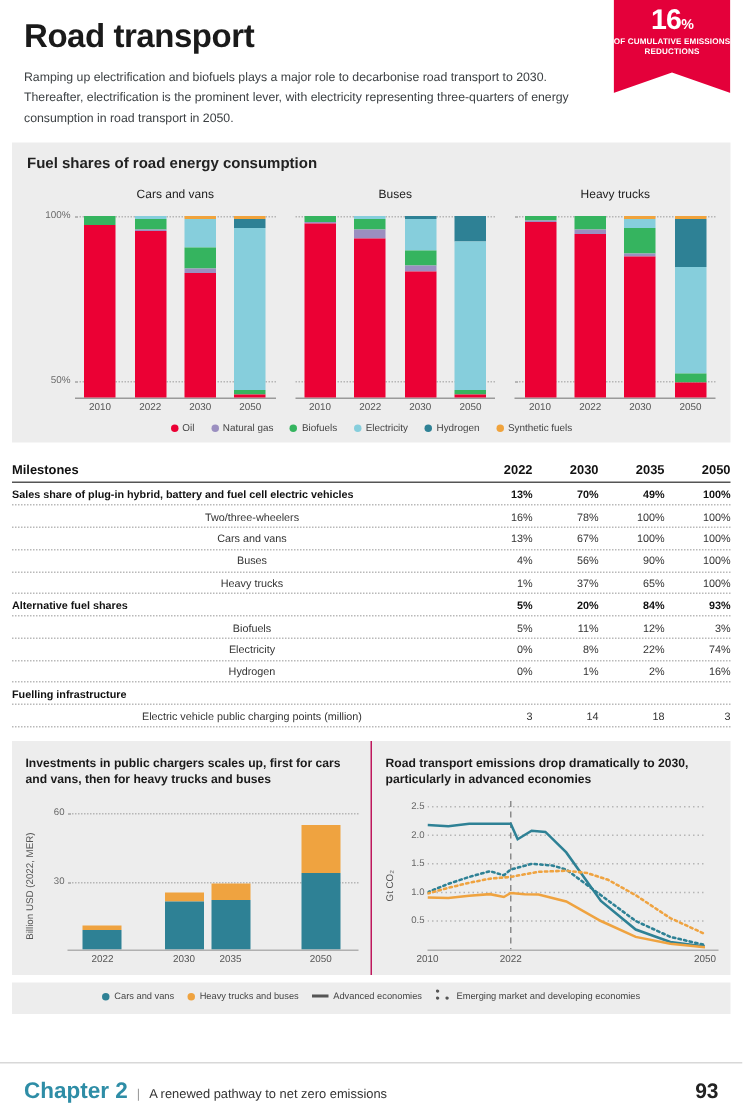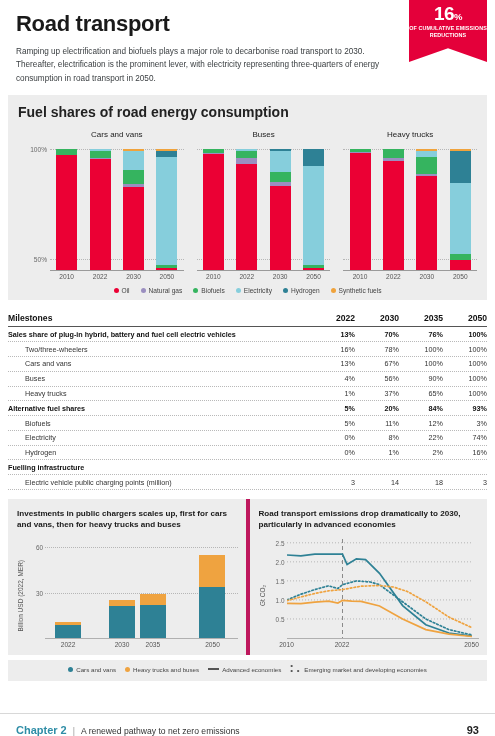--- a/index.html
+++ b/index.html
@@ -31,21 +31,21 @@
   }
   .ribbon-num { font-size: 19px; font-weight: bold; line-height: 1; letter-spacing:-0.5px; }
   .ribbon-num .pct { font-size: 9.5px; font-weight: bold; }
   .ribbon-sub {
     margin-top: 2px; font-size: 5.4px; font-weight: bold;
     line-height: 1.33; letter-spacing: 0.1px;
   }
 
   
   .panel { margin: 10px 8px 0 8px; background: #EDEDED; padding: 9px 10px 6px 10px; }
-  .panel-title { font-size: 14px; font-weight: bold; color: #222; }
+  .panel-title { font-size: 10px; font-weight: bold; color: #222; }
 
   .charts-row { display: flex; margin-top: 10px; height: 150px; }
   .yaxis {
     width: 32px; position: relative; flex: none;
     font-size: 6.6px; color: #6a6a6a;
   }
   .yaxis span { position: absolute; right: 3px; transform: translateY(-50%); }
   .groups { flex: 1; display: flex; gap: 13px; }
   .group { flex: 1; display: flex; flex-direction: column; }
   .group-title {
@@ -78,28 +78,28 @@
 
   
   .table { margin: 11px 8px 0 8px; }
   .trow { display: flex; align-items: baseline; font-size: 7.2px; color: #333; }
   .tlabel { flex: 1; padding: 2.4px 0; }
   .tval { width: 44px; text-align: right; padding: 2.4px 0; }
   .thead { border-bottom: 1.2px solid #555; }
   .thead .tlabel { font-size: 8.6px; font-weight: bold; color:#111; padding-bottom:3px;}
   .thead .tval { font-size: 8.6px; font-weight: bold; color:#111; padding-bottom:3px;}
   .section { font-weight: bold; color: #111; }
-  .indent .tlabel { padding-left: 17px; }
+  .indent .tlabel { padding-left: 17px; text-align: center; }
   .dashed { border-bottom: 1px dotted #b9b9b9; }
   .tlast { border-bottom: 1.2px solid #555; }
 
   
   .bottom { display: flex; margin: 9px 8px 0 8px; background:#EDEDED; }
   .bcard { flex: 1; padding: 9px 8px 4px 9px; position: relative; }
-  .bcard + .bcard { border-left: 4px solid #be185d; }
+  .bcard + .bcard { border-left: 1px solid #be185d; }
   .bcard-title { font-size: 8.1px; font-weight: bold; color: #1a1a1a; line-height: 1.38; }
 
   .bplot-wrap { display: flex; margin-top: 9px; height: 112px; }
   .ylab {
     writing-mode: vertical-rl; transform: rotate(180deg);
     font-size: 6.5px; color: #555; text-align: center; width: 11px; flex:none;
     align-self: center;
   }
   .yticks { width: 17px; position: relative; flex:none; font-size: 6.4px; color:#666; }
   .yticks span { position: absolute; right: 2px; transform: translateY(-50%); }
@@ -118,24 +118,24 @@
   .blegend .item { display:flex; align-items:center; gap:3px; }
   .dashline { width: 11px; height: 2.4px; background:#555; }
   .dotline { width: 11px; font-size:8px; color:#555; letter-spacing:1px; line-height:0.6; }
 
   
   .footer {
     position: absolute; left: 0; right: 0; bottom: 0;
     border-top: 1px solid #d8d8d8; padding: 10px 16px 0 16px;
     display: flex; align-items: baseline;
   }
-  .fchap { font-size: 11px; font-weight: bold; color: #2E8DA6; }
+  .fchap { font-size: 15px; font-weight: bold; color: #2E8DA6; }
   .fsep { font-size: 8.6px; color: #9a9a9a; margin: 0 6px; }
   .ftxt { font-size: 8.6px; color: #333; }
-  .fpage { margin-left: auto; font-size: 11px; font-weight: bold; color: #222; }
+  .fpage { margin-left: auto; font-size: 14px; font-weight: bold; color: #222; }
 </style>
 </head>
 <body>
 
 <div class="page">
 
   <div class="ribbon">
     <div class="ribbon-num"><span>16</span><span class="pct">%</span></div>
     <div class="ribbon-sub">OF CUMULATIVE EMISSIONS REDUCTIONS</div>
   </div>
@@ -306,21 +306,21 @@
       <div class="tval">2022</div>
       <div class="tval">2030</div>
       <div class="tval">2035</div>
       <div class="tval">2050</div>
     </div>
     <div id="tableBody">
         <div class="trow dashed">
           <div class="tlabel section">Sales share of plug-in hybrid, battery and fuel cell electric vehicles</div>
           <div class="tval section">13%</div>
           <div class="tval section">70%</div>
-          <div class="tval section">76%</div>
+          <div class="tval section">49%</div>
           <div class="tval section">100%</div>
         </div>
         <div class="trow indent dashed">
           <div class="tlabel">Two/three-wheelers</div>
           <div class="tval">16%</div>
           <div class="tval">78%</div>
           <div class="tval">100%</div>
           <div class="tval">100%</div>
         </div>
         <div class="trow indent dashed">

